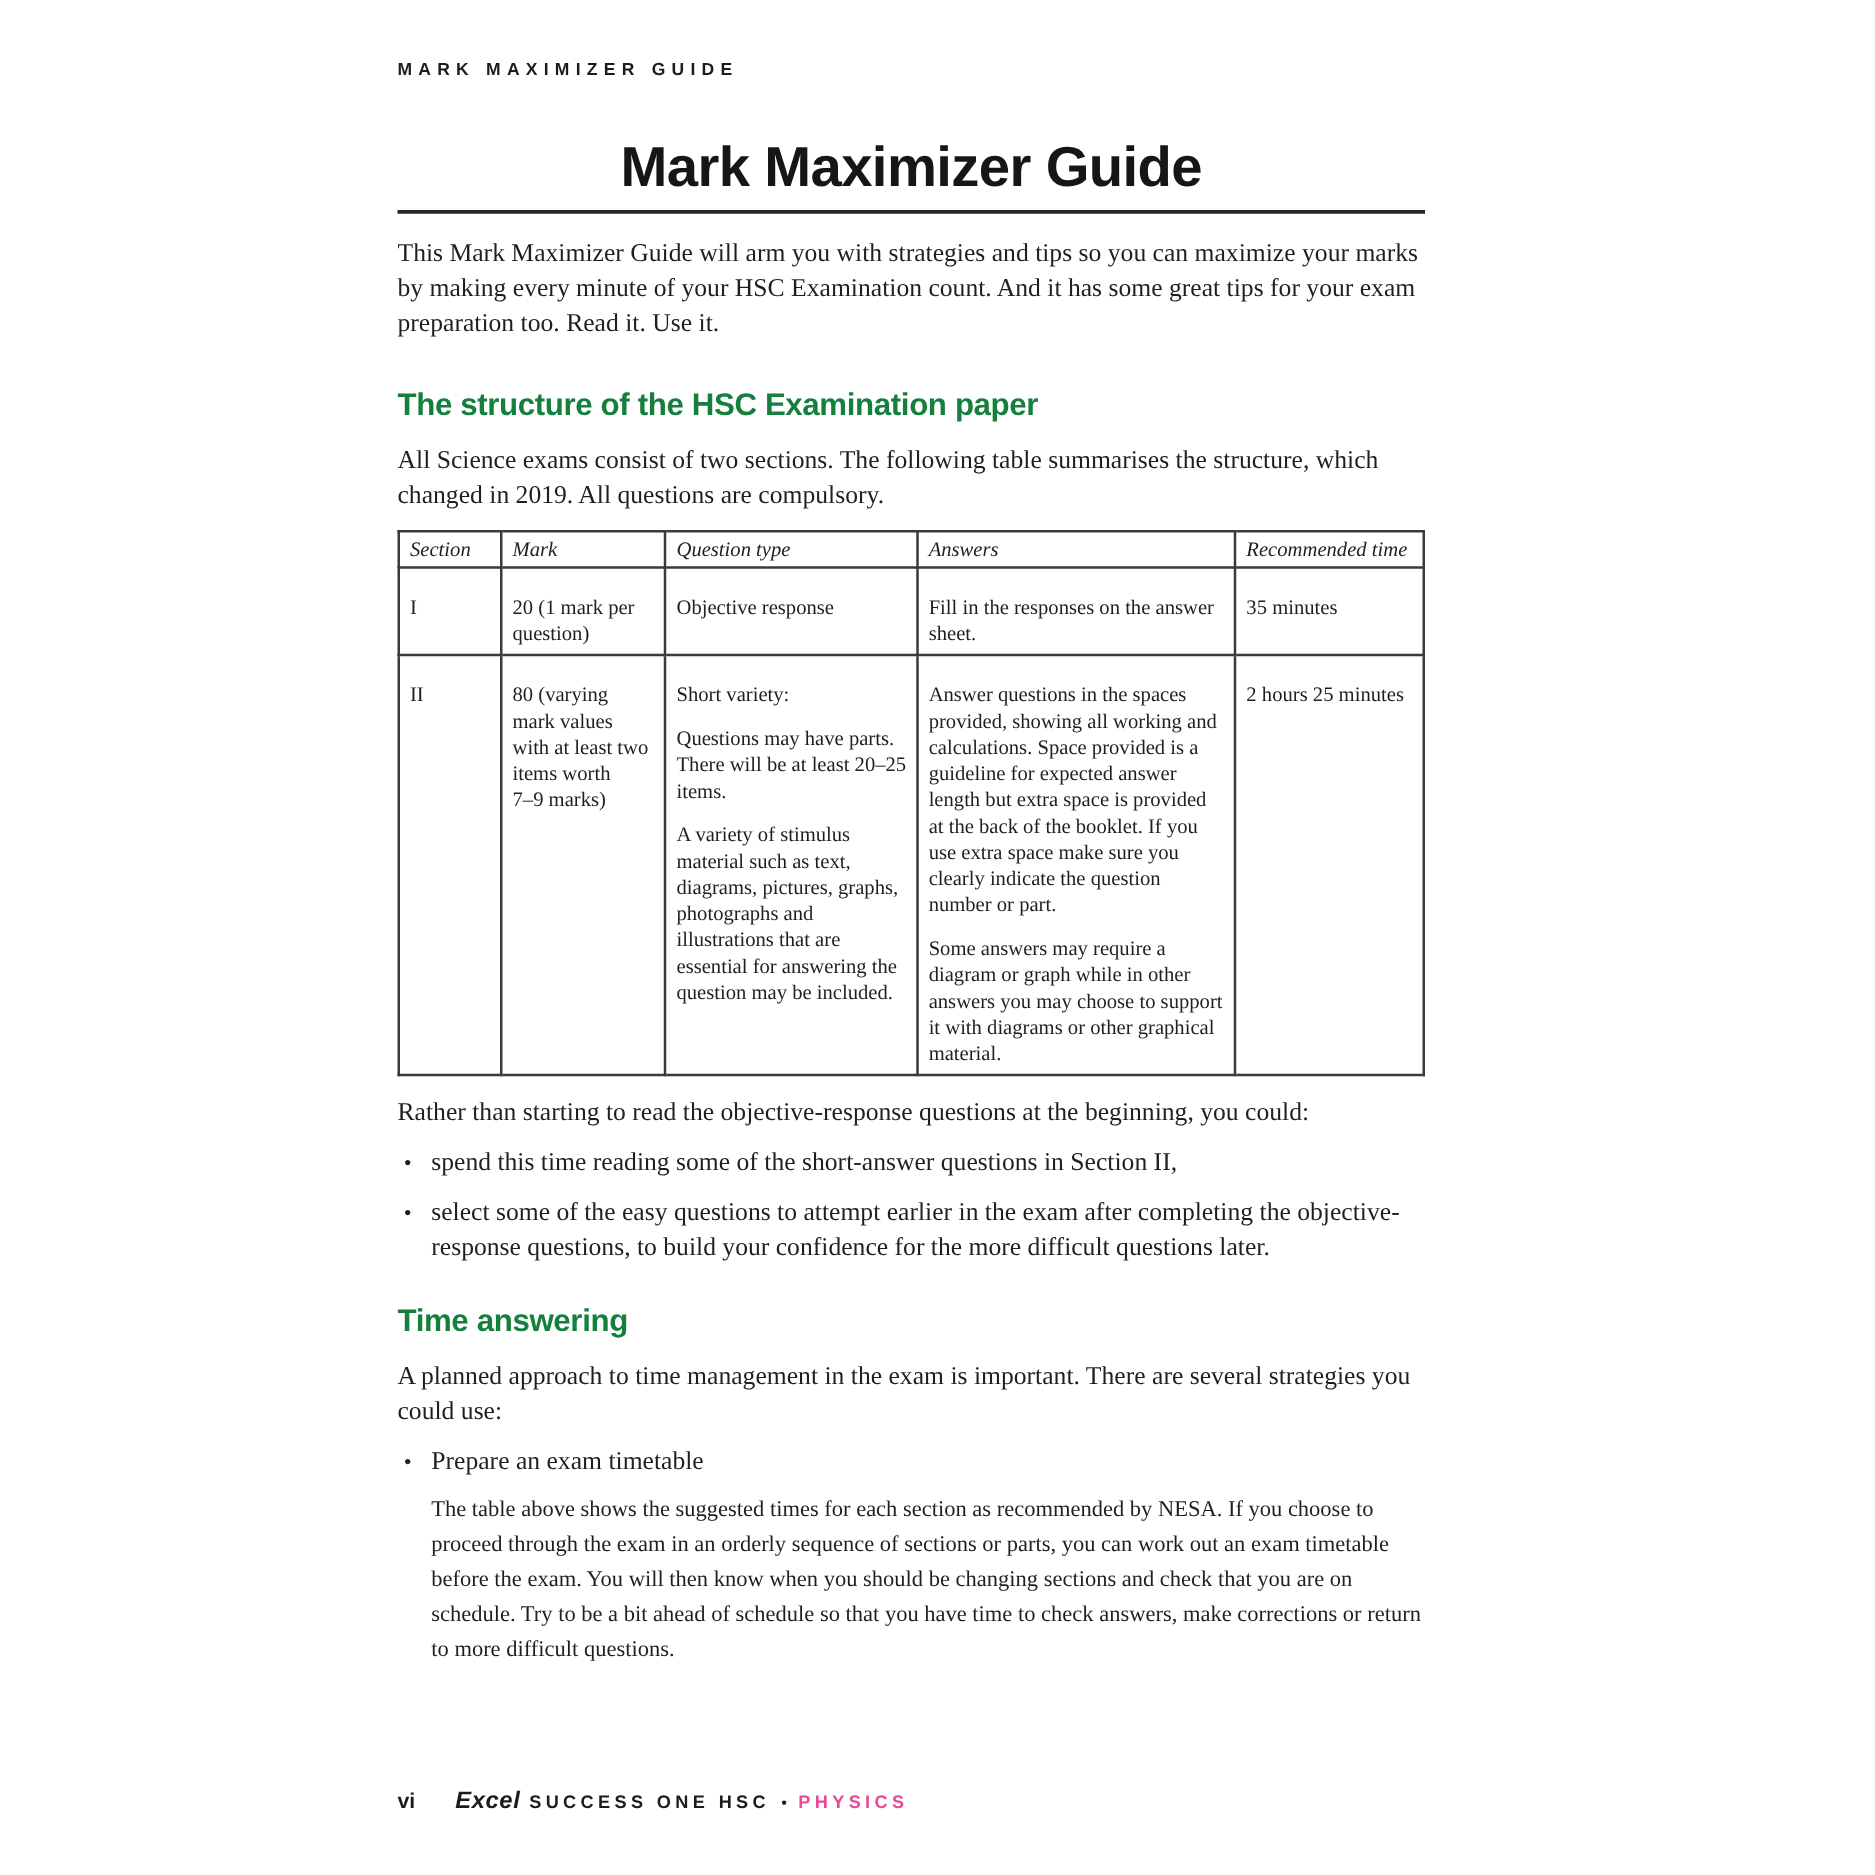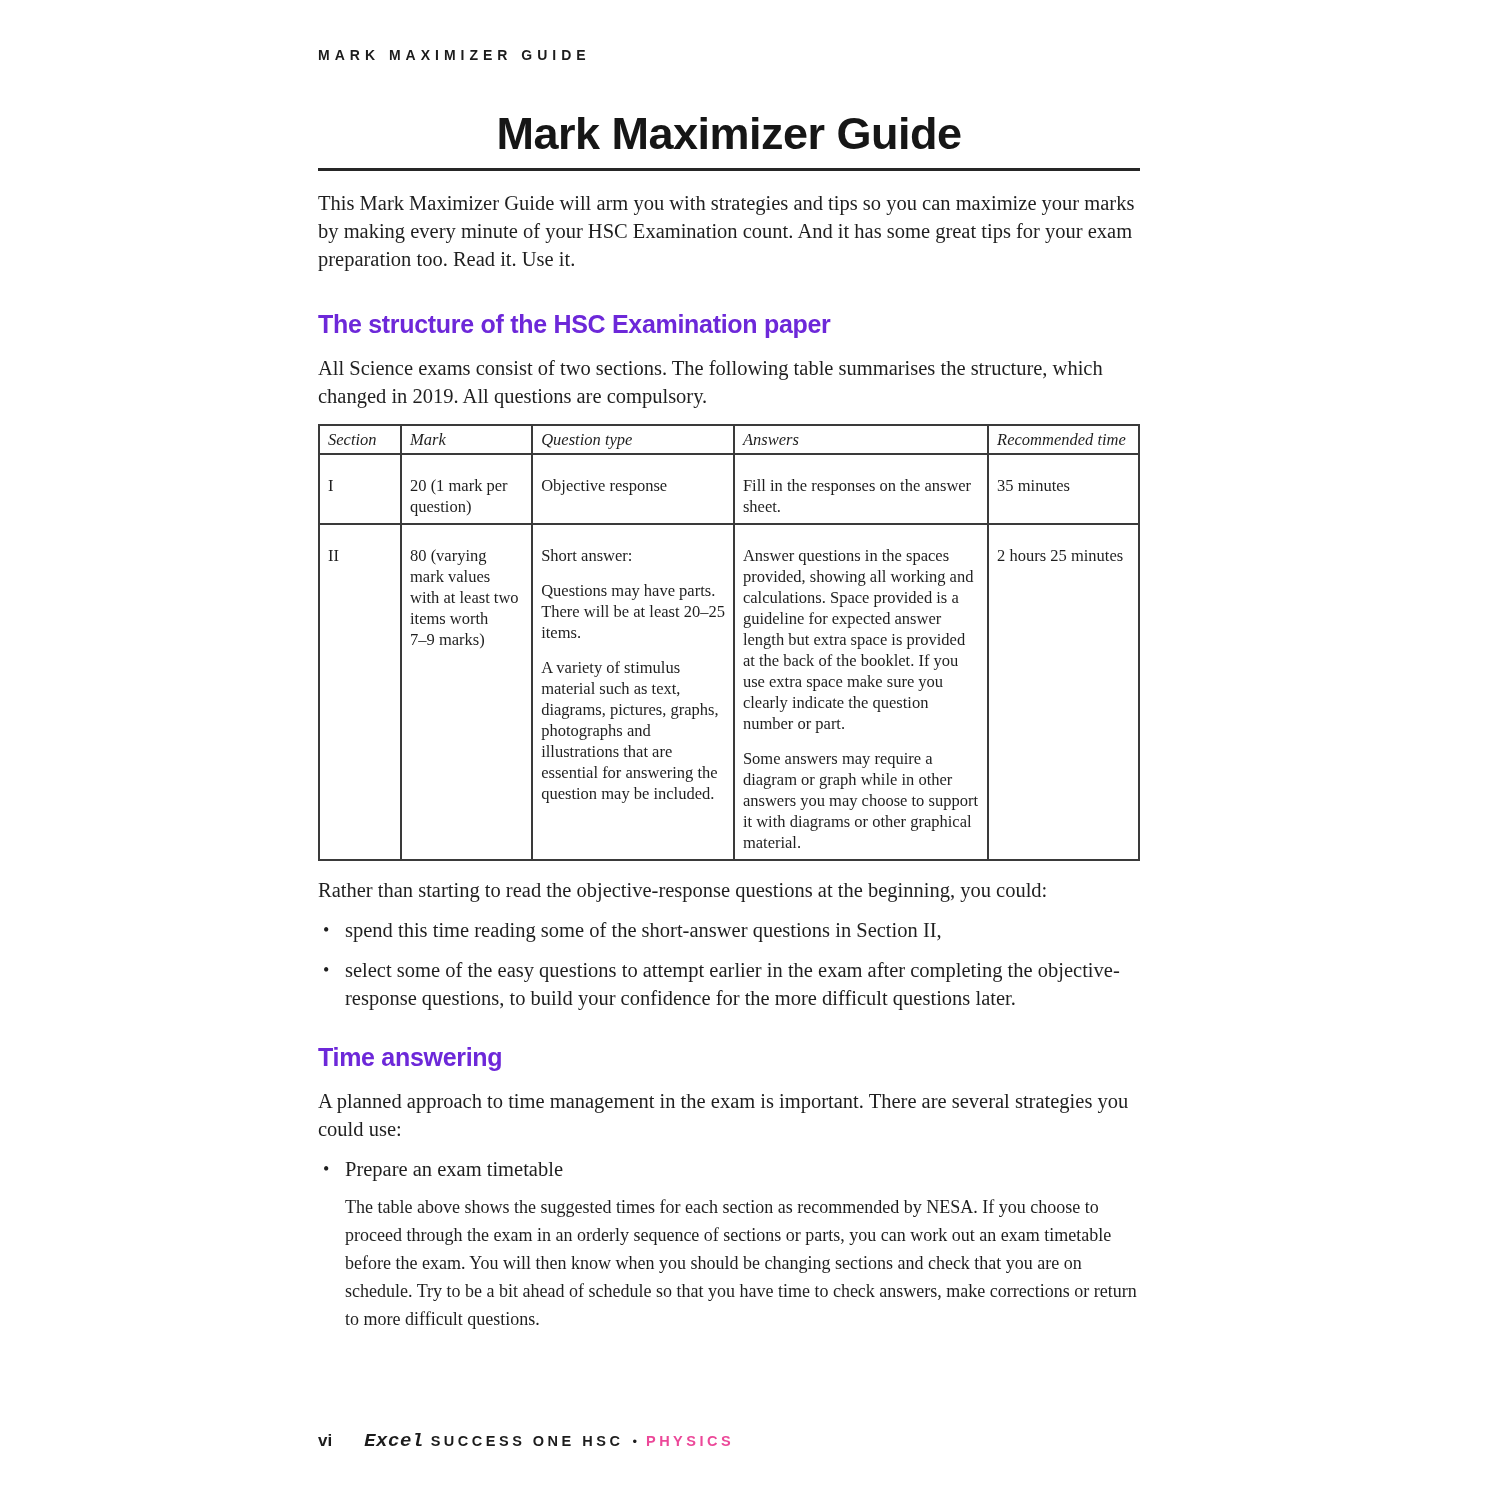--- a/index.html
+++ b/index.html
@@ -50,21 +50,21 @@
     font-size: 20.5px;
     line-height: 28px;
   }
   .intro-para { margin-top: 18px; }
   h2.section-heading {
     margin: 30px 0 0 0;
     font-family: "Liberation Sans", sans-serif;
     font-weight: 700;
     font-size: 25px;
     letter-spacing: -0.3px;
-    color: #6d28d9;
+    color: #15803d;
     line-height: 30px;
   }
   h2.first { margin-top: 36px; }
   
   table.exam-table {
     width: 100%;
     border-collapse: collapse;
     margin-top: 14px;
     table-layout: fixed;
   }
@@ -119,21 +119,21 @@
     align-items: baseline;
     font-family: "Liberation Sans", sans-serif;
     color: #1c1c1c;
   }
   .page-num {
     font-weight: 700;
     font-size: 17px;
     margin-right: 32px;
   }
   .brand-excel {
-    font-family: Liberation Mono, monospace;
+    font-family: Liberation Sans, sans-serif;
     font-style: italic;
     font-weight: 700;
     font-size: 19px;
     letter-spacing: 0.5px;
     margin-right: 7px;
   }
   .brand-rest {
     font-weight: 700;
     font-size: 14.5px;
     letter-spacing: 3.5px;
@@ -196,21 +196,21 @@
           </td>
           <td>35 minutes</td>
         </tr>
         <tr>
           <td>II</td>
           <td>
             <p class="cell-para">80 (varying mark values with at least two items worth</p>
             <p class="cell-line">7–9 marks)</p>
           </td>
           <td>
-            <p class="cell-para">Short answer:</p>
+            <p class="cell-para">Short variety:</p>
             <p class="cell-para">Questions may have parts. There will be at least 20–25 items.</p>
             <p class="cell-para">A variety of stimulus material such as text, diagrams, pictures, graphs, photographs and illustrations that are essential for answering the question may be included.</p>
           </td>
           <td>
             <p class="cell-para">Answer questions in the spaces provided, showing all working and calculations. Space provided is a guideline for expected answer length but extra space is provided at the back of the booklet. If you use extra space make sure you clearly indicate the question number or part.</p>
             <p class="cell-para">Some answers may require a diagram or graph while in other answers you may choose to support it with diagrams or other graphical material.</p>
           </td>
           <td>2 hours 25 minutes</td>
         </tr>
       </tbody>

